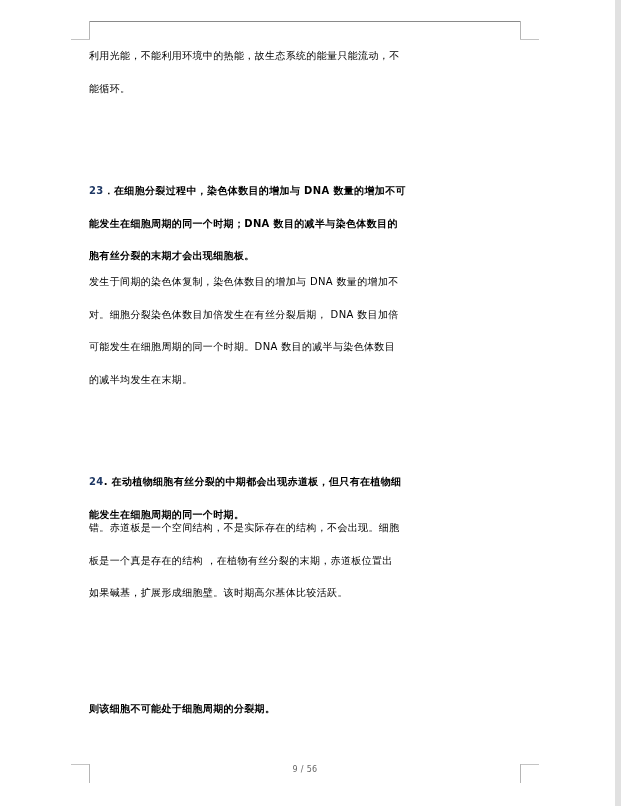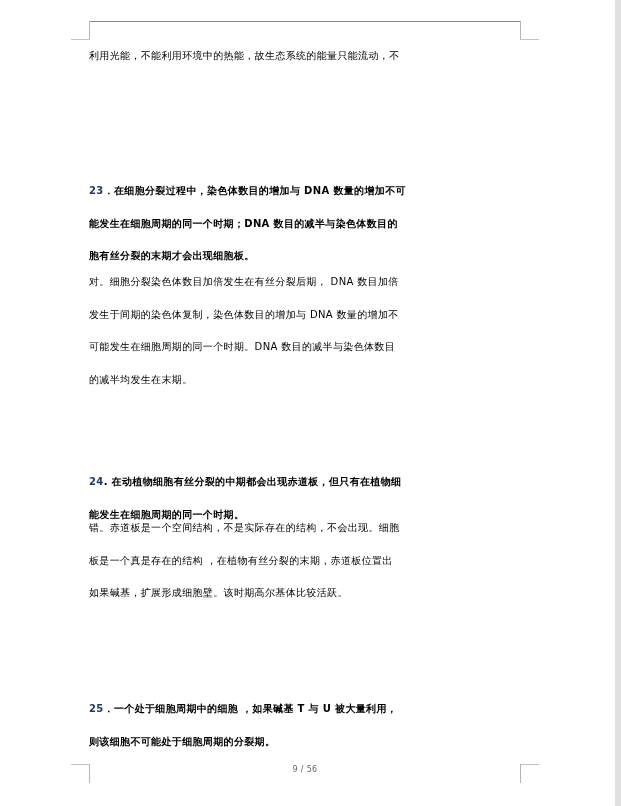--- a/index.html
+++ b/index.html
@@ -49,48 +49,48 @@
 
 <div class="page">
   <div class="hdr-line"></div>
   <div class="hdr-vl"></div>
   <div class="hdr-vr"></div>
   <div class="hdr-hl"></div>
   <div class="hdr-hr"></div>
 
   <div class="para" style="top:40px;">
     <span class="line">利用光能，不能利用环境中的热能，故生态系统的能量只能流动，不</span>
+    <span class="line">能循环。</span>
   </div>
 
   <div class="para bold" style="top:137px;">
     <span class="line"><span class="num">23</span><span>．在细胞分裂过程中，染色体数目的增加与 DNA 数量的增加不可</span></span>
     <span class="line">能发生在细胞周期的同一个时期；DNA 数目的减半与染色体数目的</span>
     <span class="line">胞有丝分裂的末期才会出现细胞板。</span>
   </div>
 
   <div class="para" style="top:266px;">
+    <span class="line">发生于间期的染色体复制，染色体数目的增加与 DNA 数量的增加不</span>
     <span class="line">对。细胞分裂染色体数目加倍发生在有丝分裂后期， DNA 数目加倍</span>
-    <span class="line">发生于间期的染色体复制，染色体数目的增加与 DNA 数量的增加不</span>
     <span class="line">可能发生在细胞周期的同一个时期。DNA 数目的减半与染色体数目</span>
     <span class="line">的减半均发生在末期。</span>
   </div>
 
   <div class="para bold" style="top:428px;">
     <span class="line"><span class="num">24</span><span>. 在动植物细胞有丝分裂的中期都会出现赤道板，但只有在植物细</span></span>
     <span class="line">能发生在细胞周期的同一个时期。</span>
   </div>
 
   <div class="para" style="top:512px;">
     <span class="line">错。赤道板是一个空间结构，不是实际存在的结构，不会出现。细胞</span>
     <span class="line">板是一个真是存在的结构 ，在植物有丝分裂的末期，赤道板位置出</span>
     <span class="line">如果碱基，扩展形成细胞壁。该时期高尔基体比较活跃。</span>
   </div>
 
   <div class="para bold" style="top:655px;">
-    <span class="line"><span class="num">25</span><span>．一个处于细胞周期中的细胞 ，如果碱基 T 与 U 被大量利用，</span></span>
     <span class="line">则该细胞不可能处于细胞周期的分裂期。</span>
   </div>
 
   <div class="ftr-hl"></div>
   <div class="ftr-vl"></div>
   <div class="ftr-hr"></div>
   <div class="ftr-vr"></div>
 
   <div class="page-num">9 / 56</div>
 </div>

